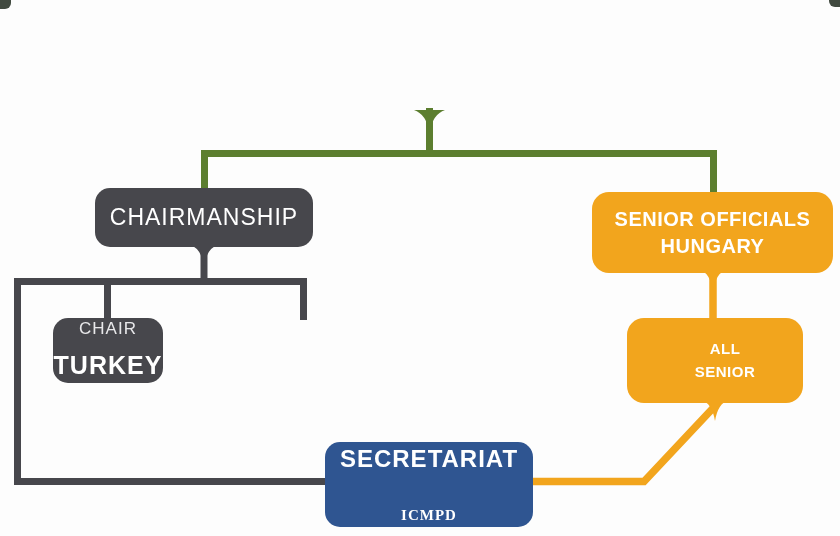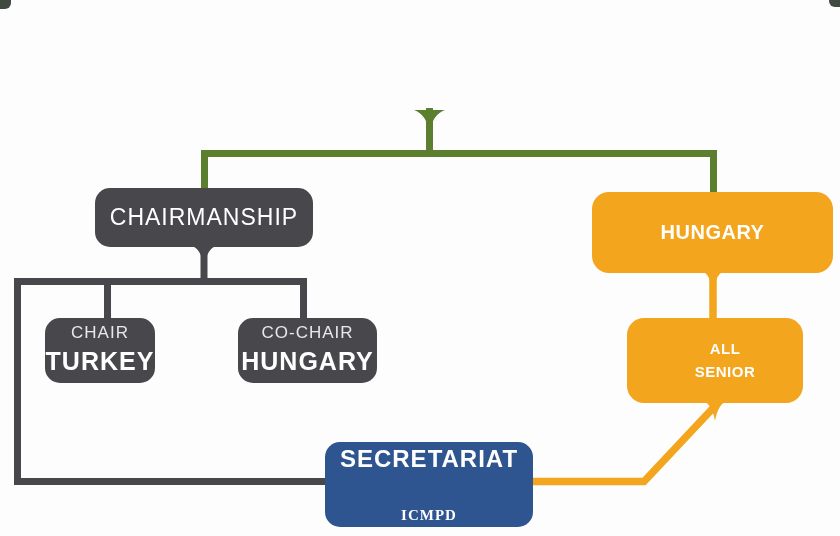--- a/index.html
+++ b/index.html
@@ -65,21 +65,21 @@
     font-weight: bold;
     letter-spacing: 0.5px;
     line-height: 1.35;
   }
   .chair, .cochair {
     top: 318px; height: 65px;
     border-radius: 15px;
     background: var(--color-dark-gray);
     line-height: 1.35;
   }
-  .chair   { left: 45px;  width: 110px; }
+  .chair   { left: 53px;  width: 110px; justify-content: space-between; }
   .cochair { left: 238px; width: 139px; }
   .role-line    { font-size: 17px; font-weight: normal; letter-spacing: 1px; color: #e8e8ea; }
   .country-line { font-size: 25px; font-weight: bold;   letter-spacing: 1px; }
   .allpart {
     left: 627px; top: 318px;
     width: 176px; height: 85px;
     border-radius: 17px;
     background: var(--color-orange);
     font-size: 15px;
     font-weight: bold;
@@ -125,32 +125,29 @@
     <path class="fill-orange" d="M700 270 Q710 273 713 291 Q716 273 726 270 Z"></path>
     <path class="fill-orange" d="M701 400 Q712 403 715 421 Q718 403 729 400 Z"></path>
   </svg>
 
 
   <div class="node chairmanship">
     <span>CHAIRMANSHIP</span>
   </div>
 
   <div class="node senior">
+    <span>SENIOR OFFICIALS</span>
     <span>HUNGARY</span>
   </div>
 
   <div class="node chair">
     <span class="role-line">CHAIR</span>
     <span class="country-line">TURKEY</span>
   </div>
 
-  <div class="node cochair">
-    <span class="role-line">CO-CHAIR</span>
-    <span class="country-line">HUNGARY</span>
-  </div>
 
   <div class="node allpart">
     <span>ALL</span>
     <span>SENIOR</span>
   </div>
 
   <div class="node secretariat">
     <span class="main-line">SECRETARIAT</span>
     <span class="sub-line">ICMPD</span>
   </div>

